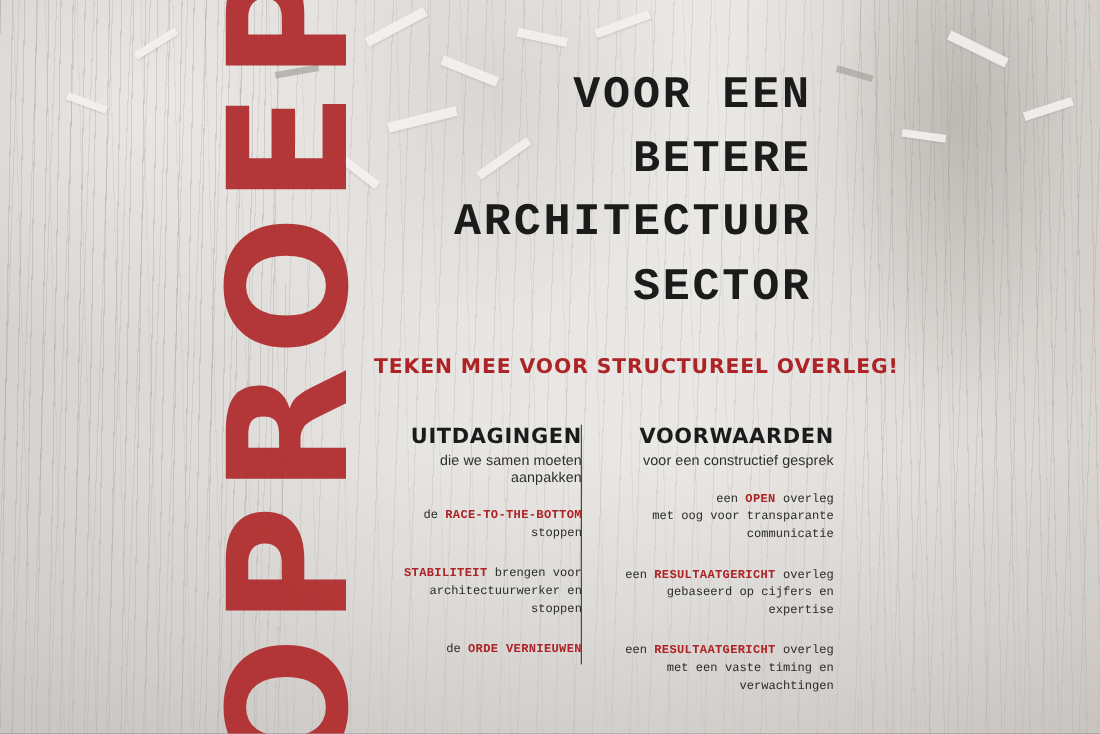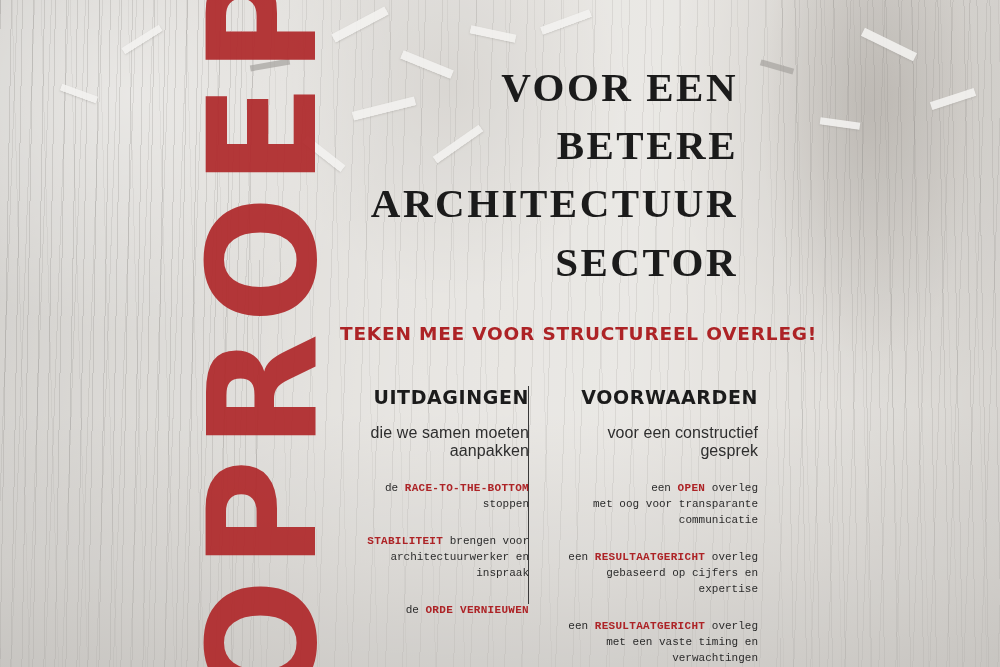--- a/index.html
+++ b/index.html
@@ -118,21 +118,21 @@
 
   
   .headline {
     position: absolute;
     right: 262px;
     top: 58px;
     text-align: right;
     width: 520px;
   }
   .headline div {
-    font-family: Liberation Serif, serif;
+    font-family: Liberation Mono, monospace;
     font-weight: 700;
     font-size: 41px;
     letter-spacing: 2.5px;
     color: #1b1b1b;
     line-height: 1.42;
     white-space: nowrap;
   }
 
   
   .subtitle {
@@ -169,22 +169,22 @@
   }
   .col h3 {
     margin: 0;
     font-family: "DejaVu Sans", sans-serif;
     font-weight: 700;
     font-size: 19px;
     letter-spacing: 0.6px;
     color: #1b1b1b;
   }
   .col .sub {
-    margin-top: 16px;
-    font-size: 16px;
+    margin-top: 3px;
+    font-size: 13px;
     color: #2e2e2e;
     letter-spacing: 0.1px;
   }
   .item {
     margin-top: 21px;
     font-size: 11px;
     color: #2b2b2b;
     line-height: 1.45;
     font-family: Liberation Mono, monospace;
   }
@@ -248,21 +248,21 @@
       <h3>UITDAGINGEN</h3>
       <div class="sub">die we samen moeten aanpakken</div>
 
       <div class="item">
         <span>de </span><span class="hl">RACE-TO-THE-BOTTOM</span><span> stoppen</span>
         <span class="line2"></span>
       </div>
 
       <div class="item">
         <span></span><span class="hl">STABILITEIT</span><span> brengen voor</span>
-        <span class="line2">architectuurwerker en inspraak</span>
+        <span class="line2">architectuurwerker en stoppen</span>
       </div>
 
 
       <div class="item">
         <span>de </span><span class="hl">ORDE VERNIEUWEN</span><span></span>
         <span class="line2"></span>
       </div>
     </div>
 
     <div class="col col-right">

